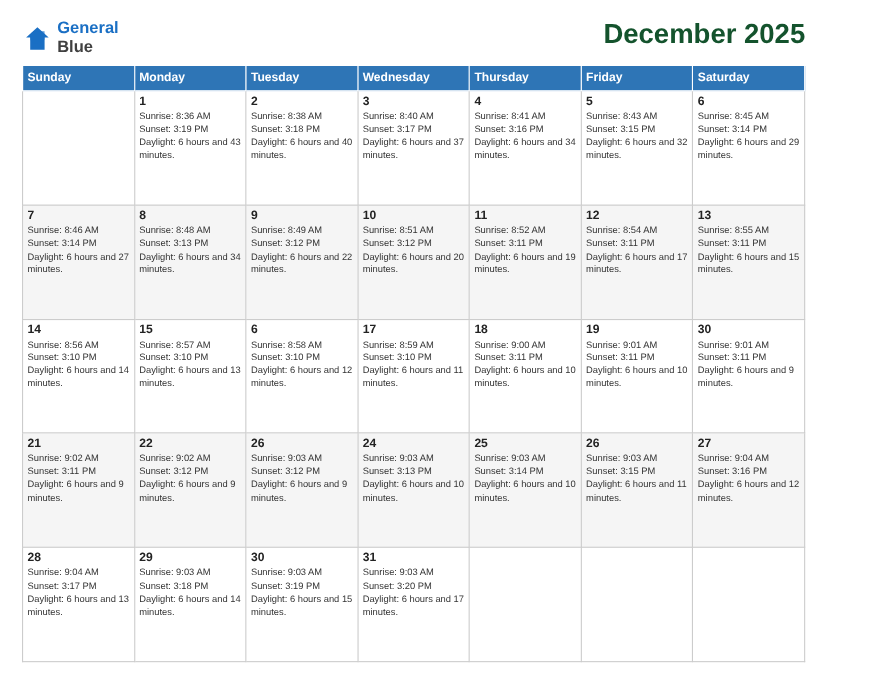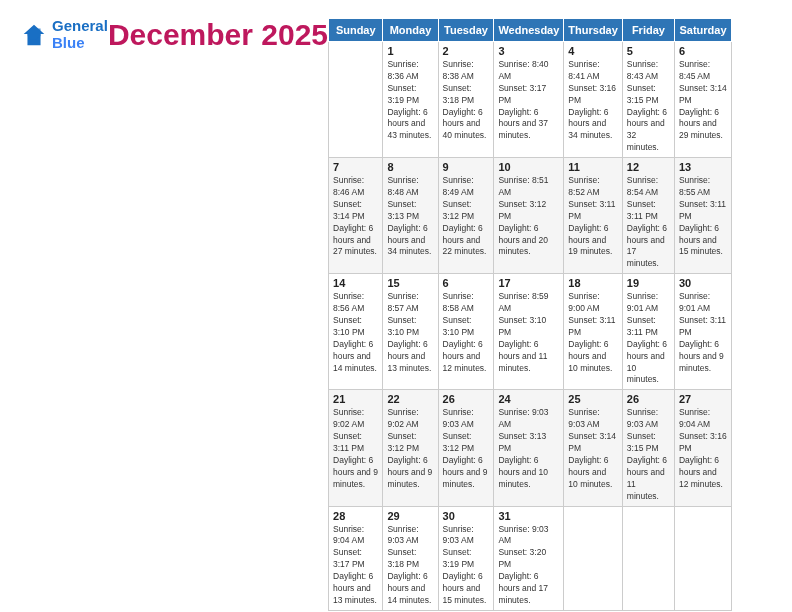--- a/index.html
+++ b/index.html
@@ -8,61 +8,61 @@
       background: #fff;
       width: 792px;
       height: 612px;
       overflow: hidden;
     }
     .page {
       width: 752px;
       height: 612px;
       padding: 18px 20px 10px 20px;
       display: flex;
-      flex-direction: row;
+      flex-direction: column;
     }
     .header {
       display: flex;
       justify-content: space-between;
       align-items: flex-start;
       margin-bottom: 8px;
     }
     .logo {
       display: flex;
       align-items: center;
       gap: 4px;
     }
     .logo-icon {
       width: 28px;
       height: 28px;
     }
     .title-block {
       text-align: right;
     }
     .month-title {
-      font-size: 30px;
+      font-size: 25px;
       font-weight: bold;
-      color: #be185d;
+      color: #14532d;
       line-height: 1.1;
     }
     .subtitle {
       font-size: 14px;
       color: #444;
     }
     .calendar {
       flex: 1;
       border-collapse: collapse;
       width: 100%;
       font-size: 9.5px;
     }
     .calendar th {
       background: #2e75b6;
       color: #fff;
       padding: 5px 4px;
-      text-align: center;
+      text-align: left;
       font-size: 11px;
       font-weight: bold;
       border: 1px solid #fff;
     }
     .calendar td {
       border: 1px solid #ccc;
       vertical-align: top;
       padding: 3px 4px;
       width: calc(100% / 7);
       height: 78px;
@@ -98,21 +98,21 @@
 <div class="page">
   <div class="header">
     <div class="logo">
       <svg class="logo-icon" viewBox="0 0 30 30" xmlns="http://www.w3.org/2000/svg">
         <polygon points="15,4 26,14 22,14 22,26 8,26 8,14 4,14" fill="#1a6fc4"></polygon>
         <polygon points="15,2 28,13 24,13 24,28 6,28 6,13 2,13" fill="none" stroke="#1a6fc4" stroke-width="0"></polygon>
         <path d="M14 8 L22 8 L22 16 Q18 20 14 20 Q8 20 8 14 Q8 8 14 8 Z" fill="#1a6fc4" opacity="0.7"></path>
       </svg>
       <div>
         <div style="font-size:15px;font-weight:bold;color:#1a6fc4;line-height:1.1;">General</div>
-        <div style="font-size:15px;font-weight:bold;color:#3b82f6;line-height:1.1;">Blue</div>
+        <div style="font-size:15px;font-weight:bold;color:#404040;line-height:1.1;">Blue</div>
       </div>
     </div>
     <div class="title-block">
       <div class="month-title">December 2025</div>
     </div>
   </div>
 
   <table class="calendar">
     <thead>
       <tr>

